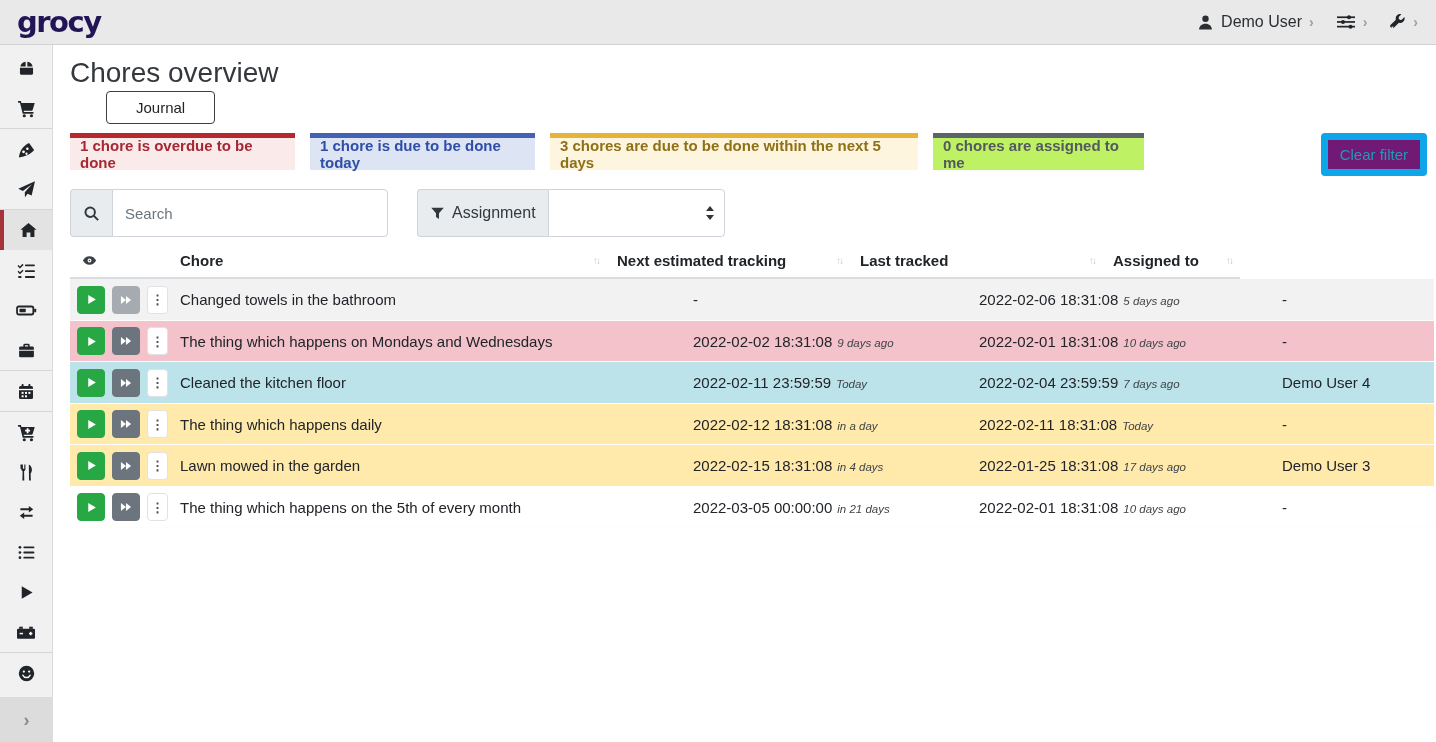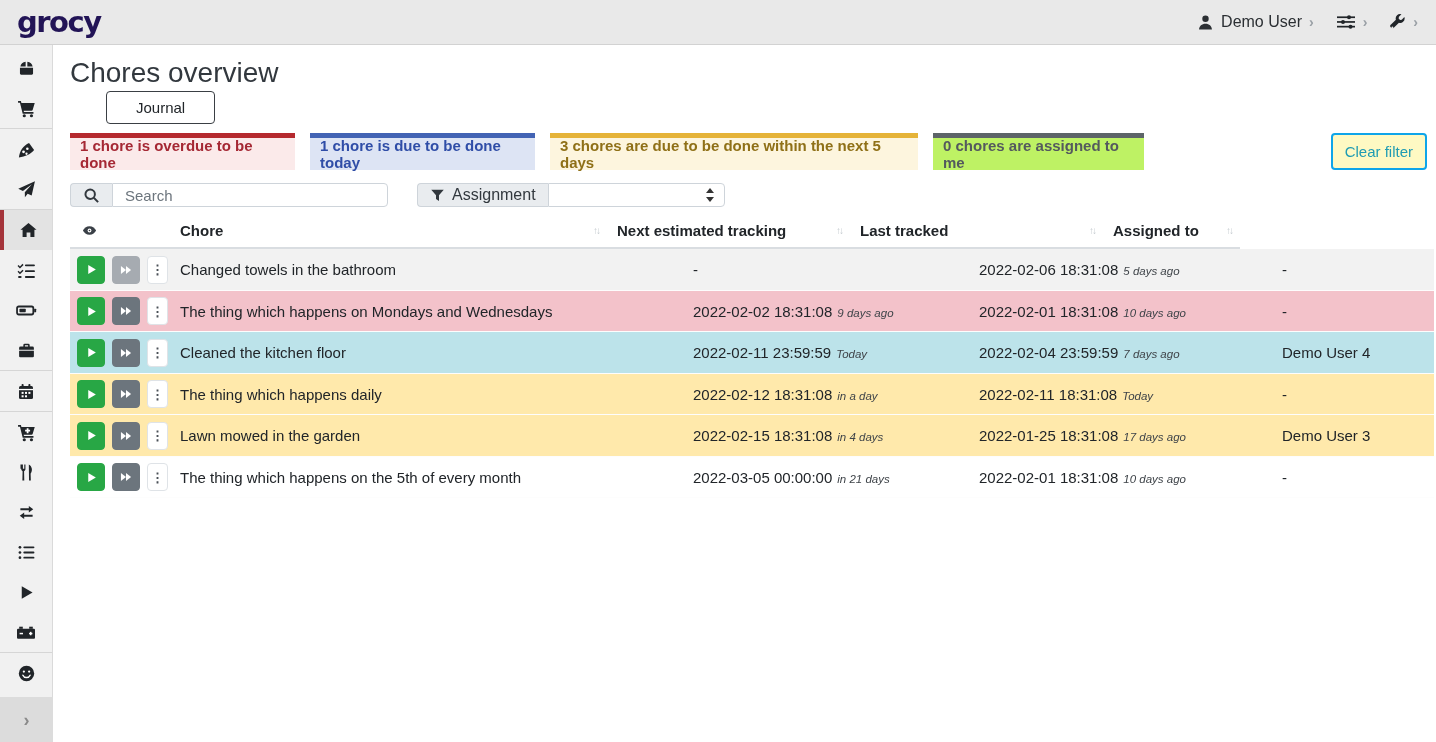--- a/index.html
+++ b/index.html
@@ -31,25 +31,25 @@
   .btn-journal { background:#fff; border:1px solid #3a3f44; border-radius:4px; padding:7px 29px; font-size:15px; color:#212529; cursor:pointer; font-family:inherit;margin-left:36px; }
 
   
   .filter-row { display:flex; margin-top:9px; }
   .fcard { border-top:5px solid; height:37px; display:flex; align-items:center; justify-content:center; font-weight:700; font-size:15px; margin-right:15px; padding:0 10px; cursor:pointer; flex:0 0 auto; }
   .fcard.overdue { width:225px; border-color:#b5292e; background:#fbeaea; color:#a52834; }
   .fcard.today   { width:225px; border-color:#4263b4; background:#dde4f4; color:#2f4da7; }
   .fcard.soon    { width:368px; border-color:#e5b338; background:#fdf5de; color:#8f7017; }
   .fcard.assigned{ width:211px; border-color:#5d6468; background:#bef264; color:#54595e; }
   .fspacer { flex:1; }
-  .btn-clear { background:#fef9c3; border:2px solid #0ea5e9; color:#1f9bb3; border-radius:4px; padding:6px 12px; font-size:15px; cursor:pointer; font-family:inherit; }
+  .btn-clear { background:#701a75; border:7px solid #0ea5e9; color:#1f9bb3; border-radius:4px; padding:6px 12px; font-size:15px; cursor:pointer; font-family:inherit; }
 
   
   .controls { display:flex; margin-top:13px; }
-  .igroup { display:flex; align-items:stretch; height:24px; }
+  .igroup { display:flex; align-items:stretch; height:48px; }
   .iaddon { background:#e9ecef; border:1px solid #ced4da; border-right:none; border-radius:4px 0 0 4px; display:flex; align-items:center; justify-content:center; gap:7px; padding:0 12px; font-size:16px; color:#32383e; }
   .itext { border:1px solid #ced4da; border-radius:0 4px 4px 0; font-size:15px; padding:0 12px; color:#212529; outline:none; font-family:inherit; }
   .itext::placeholder { color:#6c757d; }
   .iselect { border:1px solid #ced4da; border-radius:0 4px 4px 0; font-size:15px; padding:0 26px 0 12px; color:#212529; background:#fff; display:flex; align-items:center; position:relative; cursor:pointer; }
   .caret { position:absolute; right:10px; top:50%; width:8px; height:14px; transform:translateY(-50%); }
   .caret:before, .caret:after { content:""; position:absolute; left:0; border-left:4px solid transparent; border-right:4px solid transparent; }
   .caret:before { top:0; border-bottom:5px solid #333; }
   .caret:after  { bottom:0; border-top:5px solid #333; }
   .g-search { margin-right:29px; } .g-search .itext { width:276px; }
   .g-status { margin-right:35px; } .g-status .iselect { width:220px; }

